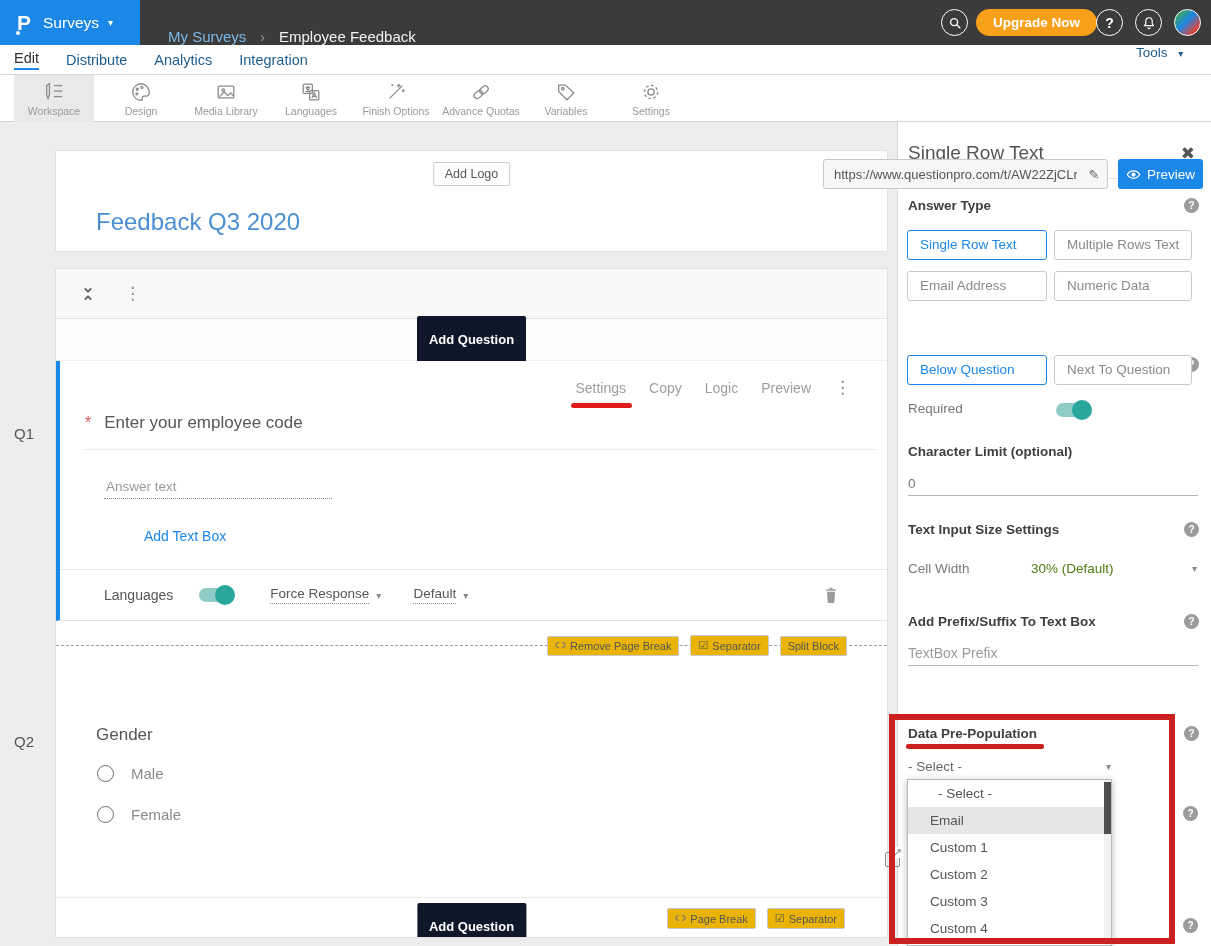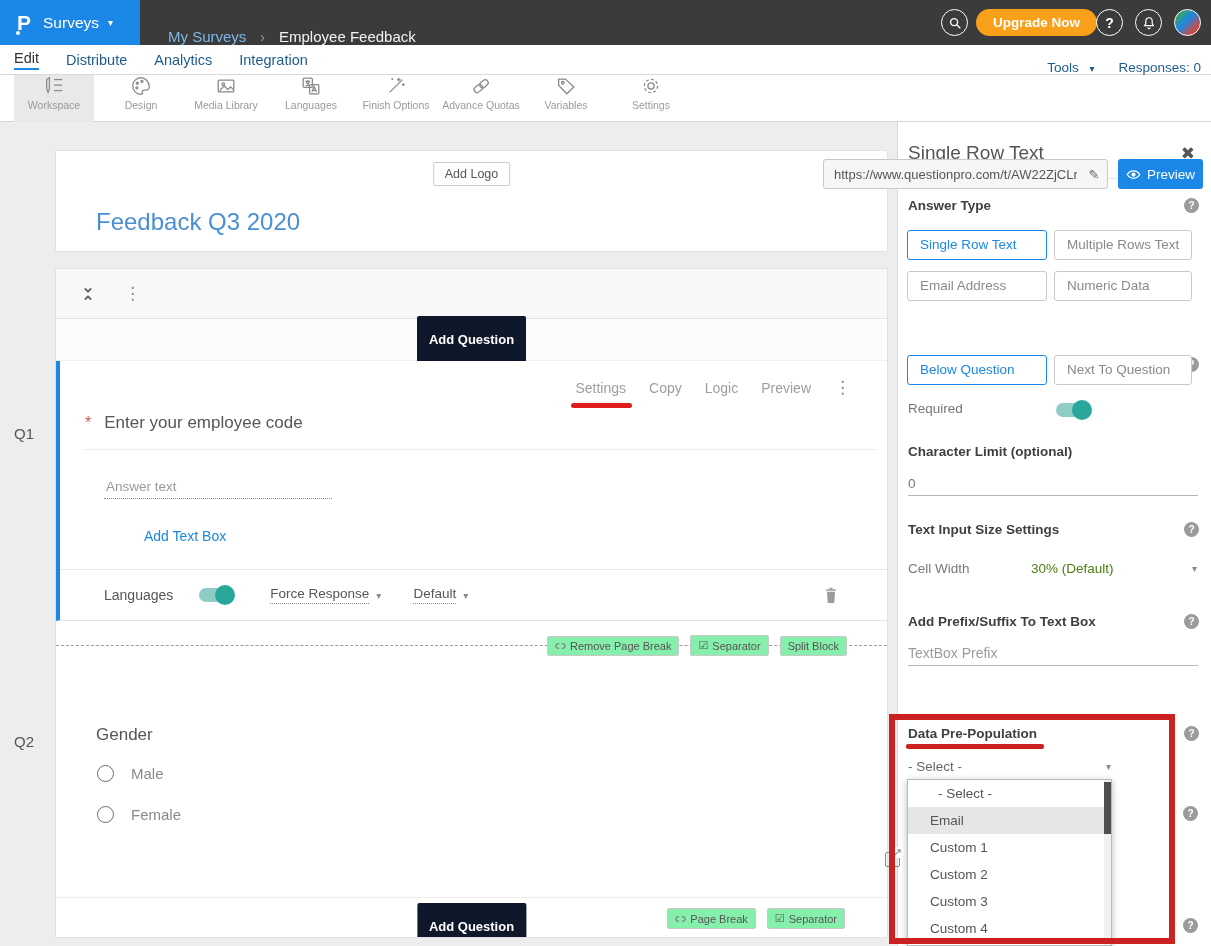--- a/index.html
+++ b/index.html
@@ -20,26 +20,26 @@
   .bc-sep { color:#9a9a9a; font-size:14px; margin:0 14px; }
   .bc-current { color:#f2f2f2; font-size:15px; }
   .circle-ic { position:absolute; top:9px; width:27px; height:27px; border:1.5px solid #fff; border-radius:50%; display:flex; align-items:center; justify-content:center; color:#fff; }
   .upgrade-btn { position:absolute; left:976px; top:9px; height:27px; padding:0 17px; background:#f9a01b; border-radius:14px; color:#fff; font-size:13.5px; font-weight:bold; line-height:26px; border:none; cursor:pointer; }
   .avatar { position:absolute; left:1174px; top:9px; width:27px; height:27px; border-radius:50%; border:1.5px solid #fff; background:linear-gradient(135deg,#3fa64a 10%,#1b87e6 45%,#d8463c 80%); }
 
   
   .navbar { position:absolute; left:0; top:45px; width:1211px; height:30px; background:#fff; border-bottom:1px solid #d9d9d9; display:flex; align-items:center; padding-left:14px; z-index:4; }
   .nav-tab { font-size:14.5px; color:#1e5c8e; margin-right:27px; cursor:pointer; }
   .nav-tab.active { color:#333; border-bottom:2px solid #1b87e6; padding-bottom:2px; }
-  .nav-right { position:absolute; right:10px; top:0; height:44px; display:flex; align-items:center; gap:24px; }
+  .nav-right { position:absolute; right:10px; top:0; height:44px; display:flex; align-items:center; gap:24px;flex-direction:column; }
   .nav-right .item { font-size:13.5px; color:#1e5c8e; }
 
   
   .toolbar { position:absolute; left:0; top:75px; width:1211px; height:47px; background:#fff; border-bottom:1px solid #d4d4d4; display:flex; padding-left:14px; z-index:4; }
-  .tb-item { width:76px; margin-right:9px; height:47px; display:flex; flex-direction:column; align-items:center; cursor:pointer; }
+  .tb-item { width:76px; margin-right:9px; height:47px; display:flex; flex-direction:column; align-items:center; justify-content:center; cursor:pointer; }
   .tb-item.active { background:#e9e9e9; width:80px; }
   .tb-item svg { display:block; }
   .tb-label { font-size:10.5px; color:#9a9a9a; margin-top:2px; white-space:nowrap; }
   .url-box { position:absolute; left:823px; top:84px; width:285px; height:30px; background:#f6f6f6; border:1px solid #c9c9c9; border-radius:3px; display:flex; align-items:center; }
   .url-input { flex:1; border:none; background:transparent; font-size:13px; color:#555; padding:0 4px 0 10px; outline:none; font-family:inherit; min-width:0; }
   .url-pencil { width:26px; text-align:center; color:#666; font-size:13px; cursor:pointer; }
   .preview-btn { position:absolute; left:1118px; top:84px; width:85px; height:30px; background:#1b87e6; border:none; border-radius:3px; color:#fff; font-size:13.5px; display:flex; align-items:center; justify-content:center; gap:6px; cursor:pointer; font-family:inherit; }
 
   
   .q-side-label { position:absolute; font-size:15px; color:#555; }
@@ -68,21 +68,21 @@
   .q-footer { position:absolute; bottom:0; left:0; right:0; height:51px; border-top:1px solid #e9e9e9; display:flex; align-items:center; padding-left:44px; }
   .toggle { width:35px; height:14px; border-radius:7px; background:#8fccc6; position:relative; cursor:pointer; flex:none; }
   .toggle .knob { position:absolute; right:-1px; top:-3px; width:20px; height:20px; border-radius:50%; background:#2aa79b; }
   .dd-link { font-size:13.5px; color:#565656; border-bottom:1px dotted #8a8a8a; padding-bottom:2px; cursor:pointer; }
   .dd-caret { font-size:10px; color:#8a8a8a; margin-left:7px; }
   .trash { position:absolute; right:48px; top:16px; cursor:pointer; }
 
   .pb-zone { position:absolute; left:0; top:352px; width:100%; height:70px; }
   .dash-line { position:absolute; top:24px; left:0; right:0; border-top:1.5px dashed #9b9b9b; }
   .pb-btns { position:absolute; top:14px; right:40px; display:flex; align-items:center; gap:11px; }
-  .pb-btn { background:#86efac; border:1px solid #c9c9c9; border-radius:2px; font-size:11px; color:#555; padding:3px 7px; display:flex; align-items:flex-end; gap:4px; cursor:pointer; font-family:inherit; white-space:nowrap; }
+  .pb-btn { background:#eab308; border:1px solid #c9c9c9; border-radius:2px; font-size:11px; color:#555; padding:3px 7px; display:flex; align-items:center; gap:4px; cursor:pointer; font-family:inherit; white-space:nowrap; }
 
   .q2-card { position:absolute; left:0; top:422px; width:100%; height:248px; background:#fff; }
   .gender-title { position:absolute; top:34px; left:40px; font-size:17px; color:#565656; }
   .radio-row { position:absolute; left:41px; display:flex; align-items:center; gap:17px; cursor:pointer; }
   .radio-circle { width:17px; height:17px; border:1.5px solid #6d6d6d; border-radius:50%; background:#fff; }
   .radio-label { font-size:15px; color:#8a8a8a; }
   .q2-footline { position:absolute; top:206px; left:0; right:0; height:1px; background:#ededed; }
   .q2-addq { position:absolute; top:212px; left:50%; transform:translateX(-50%); }
   .q2-pb { position:absolute; top:217px; right:42px; display:flex; gap:11px; }
 

